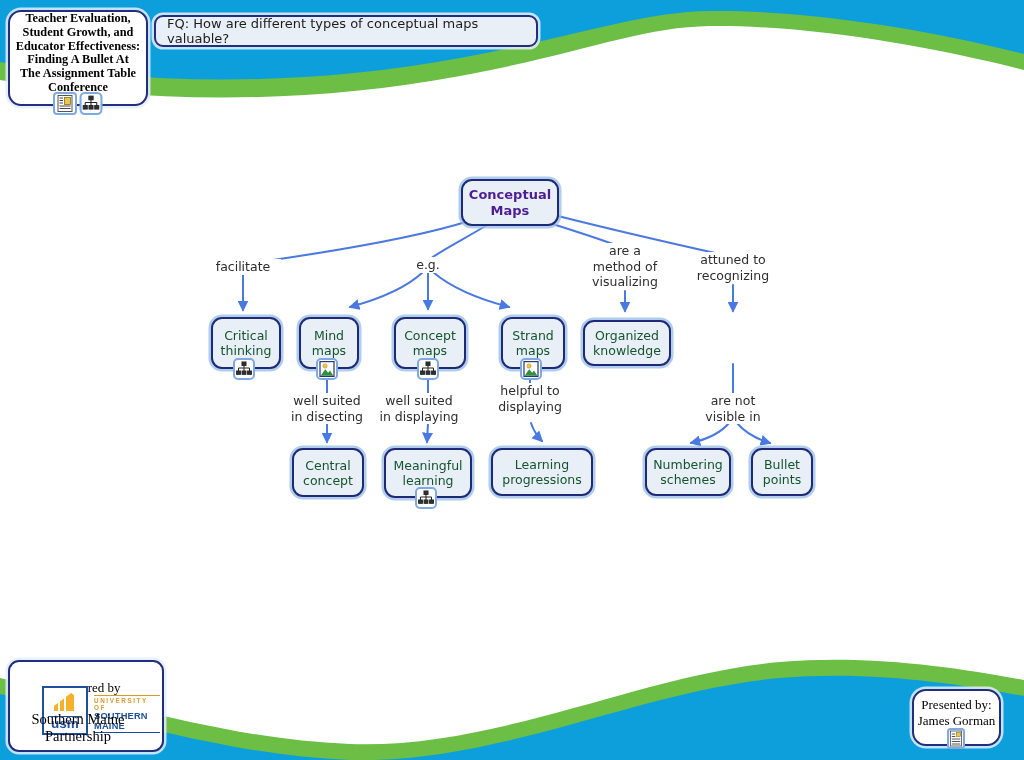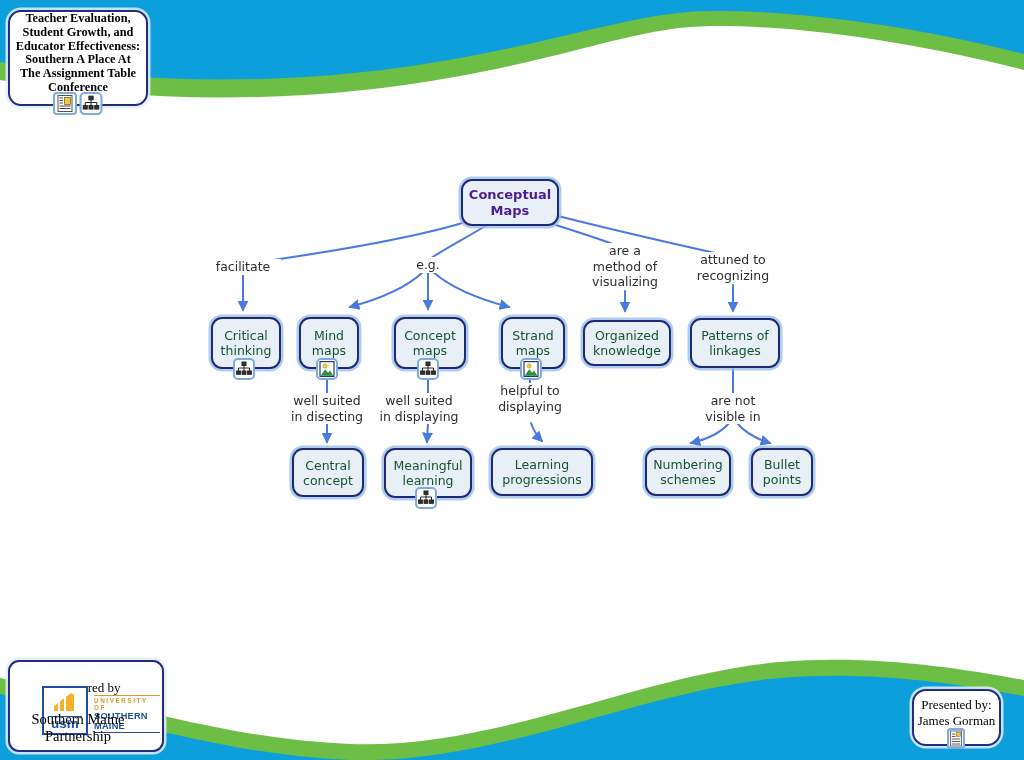--- a/index.html
+++ b/index.html
@@ -119,23 +119,20 @@
     </div>
   <div class="node" style="left:394px;top:317px;width:68px;height:48px">
       <span>Concept maps</span>
     </div>
   <div class="node" style="left:501px;top:317px;width:60px;height:48px">
       <span>Strand maps</span>
     </div>
   <div class="node" style="left:583px;top:320px;width:84px;height:42px">
       <span>Organized knowledge</span>
     </div>
-  <div class="node" style="left:690px;top:318px;width:86px;height:46px">
-      <span>Patterns of linkages</span>
-    </div>
   <div class="node" style="left:292px;top:448px;width:68px;height:45px">
       <span>Central concept</span>
     </div>
   <div class="node" style="left:384px;top:448px;width:84px;height:46px">
       <span>Meaningful learning</span>
     </div>
   <div class="node" style="left:491px;top:448px;width:98px;height:44px">
       <span>Learning progressions</span>
     </div>
   <div class="node" style="left:645px;top:448px;width:82px;height:44px">
@@ -185,41 +182,44 @@
       <rect x="3.6" y="13" width="3.8" height="3.3"></rect>
         <rect x="9.1" y="13" width="3.8" height="3.3"></rect>
         <rect x="14.6" y="13" width="3.8" height="3.3"></rect>
     </g>
   </svg>
 
   <div class="panel" id="title-box">
     <div>Teacher Evaluation,</div>
     <div>Student Growth, and</div>
     <div>Educator Effectiveness:</div>
-    <div>Southern A Place At</div>
+    <div>Finding A Bullet At</div>
     <div>The Assignment Table</div>
     <div>Conference</div>
   </div>
   <svg class="icon" style="left:53px;top:92px" width="24" height="23" viewBox="0 0 24 23">
     <rect x="1" y="1" width="22" height="21" rx="3" fill="#fff" stroke="#7fa9e2" stroke-width="2"></rect>
     <rect x="5" y="3.5" width="14" height="16" fill="#fff" stroke="#555" stroke-width="1"></rect>
     <rect x="11.5" y="5.5" width="6" height="7" fill="#e8c84a" stroke="#8a6d1f" stroke-width=".8"></rect>
     <path d="M6.5,6 h3.5 M6.5,8.5 h3.5 M6.5,11 h3.5 M6.5,14 h11 M6.5,16.5 h11" stroke="#444" stroke-width="1"></path>
   </svg>
   <svg class="icon" style="left:79px;top:92px" width="24" height="23" viewBox="0 0 22 22">
     <rect x="1" y="1" width="20" height="20" rx="4" fill="#fff" stroke="#7fa9e2" stroke-width="2"></rect>
     <g stroke="#222" stroke-width="1" fill="#333">
       <rect x="9" y="4" width="4" height="3.4"></rect>
       <path d="M11,7.4 L11,10 M5.5,10 L16.5,10 M5.5,10 L5.5,13 M11,10 L11,13 M16.5,10 L16.5,13" fill="none"></path>
       <rect x="3.6" y="13" width="3.8" height="3.3"></rect>
         <rect x="9.1" y="13" width="3.8" height="3.3"></rect>
         <rect x="14.6" y="13" width="3.8" height="3.3"></rect>
     </g>
   </svg>
 
+  <div id="fq-box">
+    <span>FQ: How are different types of conceptual maps valuable?</span>
+  </div>
 
   <div class="panel" id="sponsor-box">
     <div class="sponsored">sponsored by</div>
     <div id="usm-logo">
       <svg width="42" height="27" viewBox="0 0 42 27" style="display:block;margin:1px auto 0">
         <path d="M10,17 L27,4 L30,6 L30,22 L10,22 Z" fill="#f5b129"></path>
         <path d="M15,22 L15,12.5 M21,22 L21,8" stroke="#fff" stroke-width="2"></path>
       </svg>
       <div style="font-family:'Liberation Sans',sans-serif;font-weight:bold;color:#1d4f9e;font-size:13.5px;line-height:13px;border-top:1.5px solid #1d4f9e;margin:0 4px;">usm</div>
     </div>

